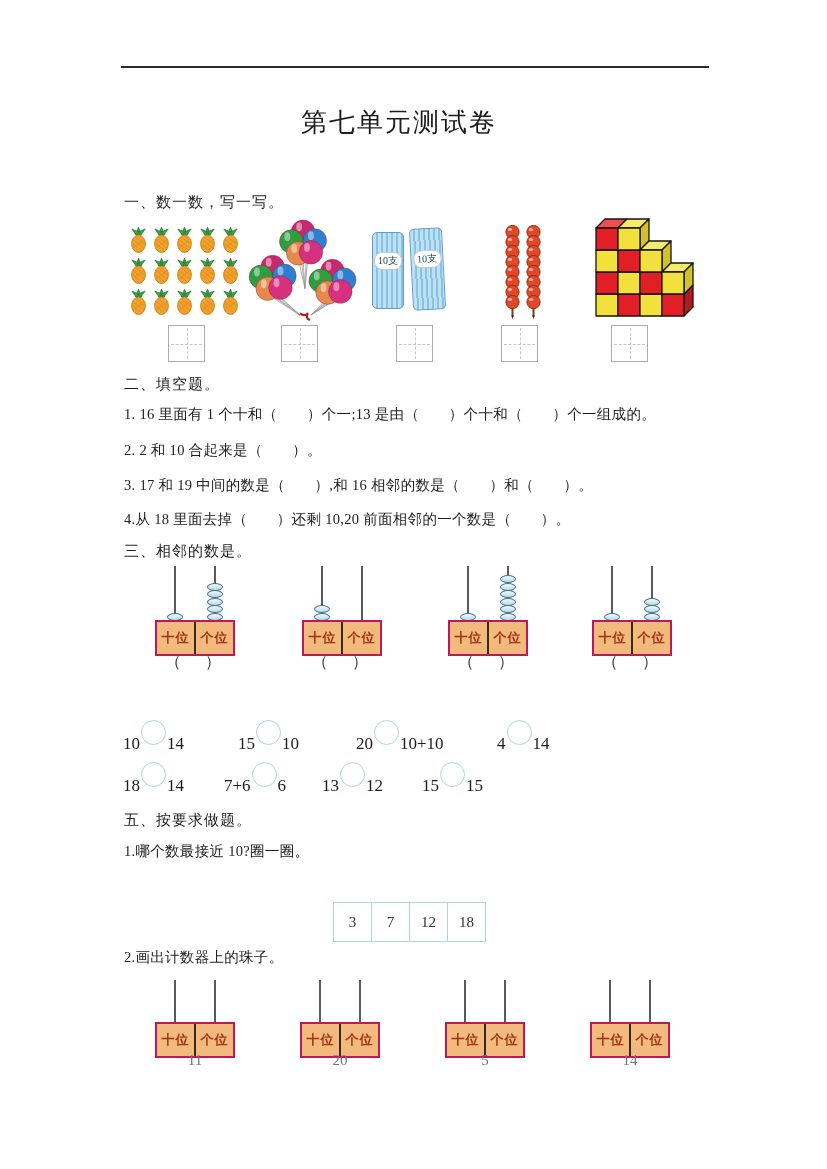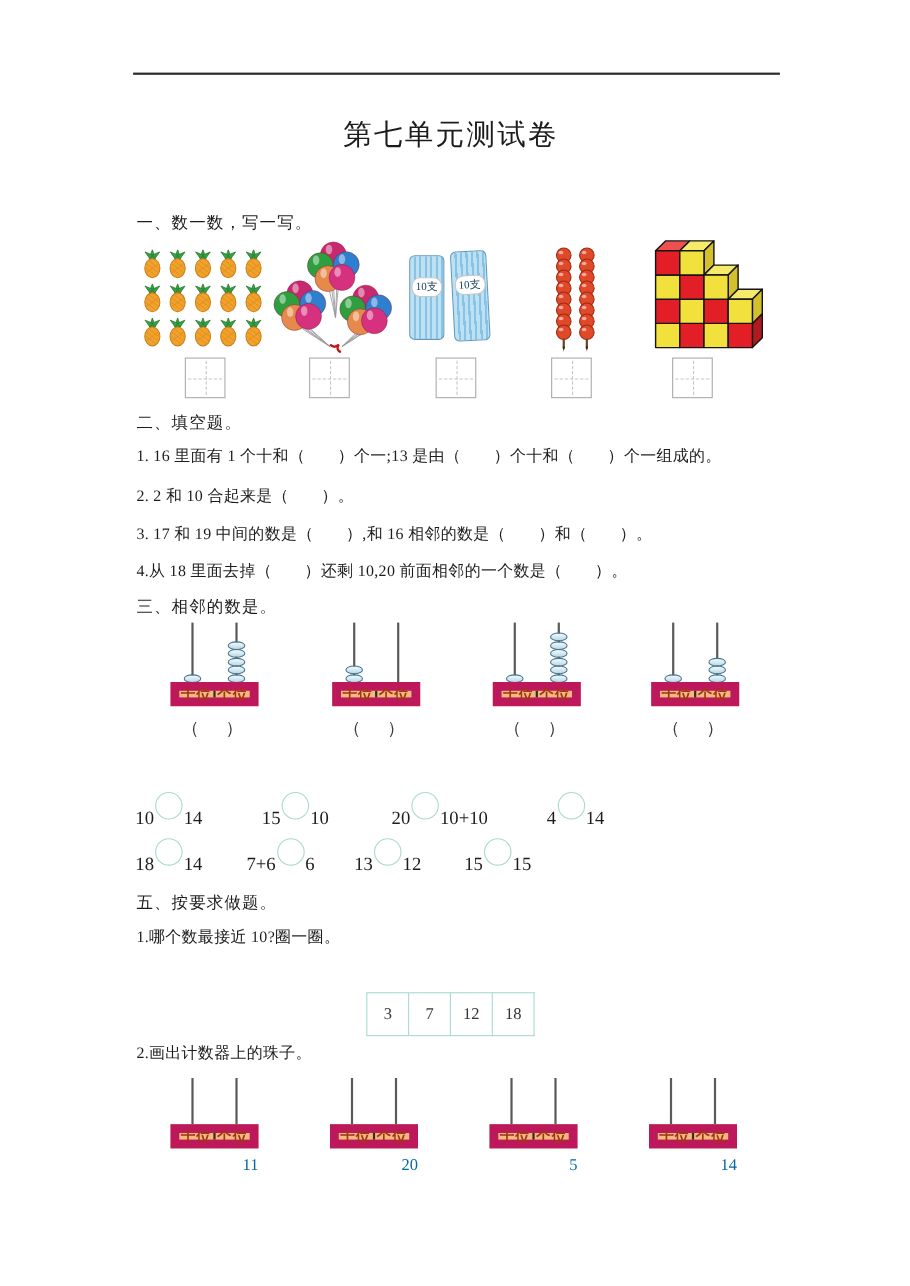--- a/index.html
+++ b/index.html
@@ -1,41 +1,41 @@
 <!DOCTYPE html>
 <html><head>
 <meta charset="utf-8">
 <style>
   html,body {margin:0; padding:0; background:#ffffff;}
   .page {position:relative; width:827px; height:1169px; background:#ffffff; overflow:hidden;
          font-family:"Liberation Serif","DejaVu Serif",serif; color:#1c1c1c;}
   .topline {position:absolute; left:121px; top:66px; width:588px; height:0; border-top:2px solid #2a2a2a;}
-  .title {position:absolute; left:115px; top:105px; width:590px; text-align:center; font-size:26px; letter-spacing:2px;}
+  .title {position:absolute; left:104px; top:105px; width:590px; text-align:center; font-size:26px; letter-spacing:2px;}
   .sec-header {position:absolute; left:124px; font-size:15px; letter-spacing:1px; white-space:nowrap;}
   .qtext {position:absolute; left:124px; font-size:14.5px; letter-spacing:0.3px; white-space:nowrap;}
   .pines {position:absolute; left:128px; top:226px; display:grid; grid-template-columns:repeat(5,22px);
           grid-auto-rows:30px; column-gap:1px; row-gap:1px;}
   .grid-box {position:absolute; width:35px; height:35px; border:1px solid #ababab; background:#fff;}
   .grid-box .gv {position:absolute; left:50%; top:2px; bottom:2px; border-left:1px dashed #c6c6c6;}
   .grid-box .gh {position:absolute; top:50%; left:2px; right:2px; border-top:1px dashed #c6c6c6;}
   .bundle {position:absolute; border:1px solid #5f9cc0; border-radius:5px;
            background:repeating-linear-gradient(90deg,#bce0f4 0px,#bce0f4 3px,#8ac2e4 3px,#8ac2e4 5px);}
   .bundle-label {position:absolute; left:50%; top:37%; transform:translate(-50%,-50%); background:#ffffff;
                  border:1px solid #c8c8c8; border-radius:8px; padding:1px 3px; font-size:10px; color:#123a56; white-space:nowrap;}
   .counter {position:absolute; width:80px;}
   .rod {position:absolute; top:0; width:2px; background:#5a5a5a;}
-  .cbox {position:absolute; left:0; width:80px; height:22px; display:flex; background:#f2ba7c;
-         border:8px solid #be185d; box-sizing:border-box;}
+  .cbox {position:absolute; left:0; width:80px; height:36px; display:flex; background:#f2ba7c;
+         border:2px solid #be185d; box-sizing:border-box;}
   .ccell {flex:1; display:flex; align-items:center; justify-content:center; font-size:13px; font-weight:bold;
           color:#a23318; letter-spacing:1px; font-family:"Liberation Sans",sans-serif;}
   .ccell:first-child {border-right:2px solid #3a2a18;}
   .bead {position:absolute; width:16px; height:8px; border-radius:50%;
          background:linear-gradient(180deg,#f2fafd,#b9d9e8); border:1px solid #49758a; box-sizing:border-box;}
   .cans {position:absolute; width:100%; text-align:center; font-size:16px; color:#3a3a3a; letter-spacing:4px;}
-  .cnum {position:absolute; width:100%; text-align:right; font-size:15px; color:#0369a1;}
+  .cnum {position:absolute; width:100%; text-align:center; font-size:15px; color:#737373;}
   .cmp {position:absolute; display:inline-flex; align-items:flex-end; font-size:17px; white-space:nowrap;}
   .cmp .num {line-height:1;}
   .cmp-circle {display:inline-block; width:23px; height:23px; border:1.4px solid #a9d9d2; border-radius:50%;
                margin:0 1px; position:relative; top:-7px; background:#fff;}
   .hdr-circle {display:inline-block; width:20px; height:20px; border:1.4px solid #a9d9d2; border-radius:50%;
                vertical-align:-5px; margin:0 3px; background:#fff;}
   .table5 {position:absolute; left:333px; top:902px; display:flex;}
   .tcell {width:37px; height:38px; border:1px solid #a9d9d2; border-left:none; display:flex; align-items:center;
           justify-content:center; font-size:15px; color:#333;}
   .tcell:first-child {border-left:1px solid #a9d9d2;}

